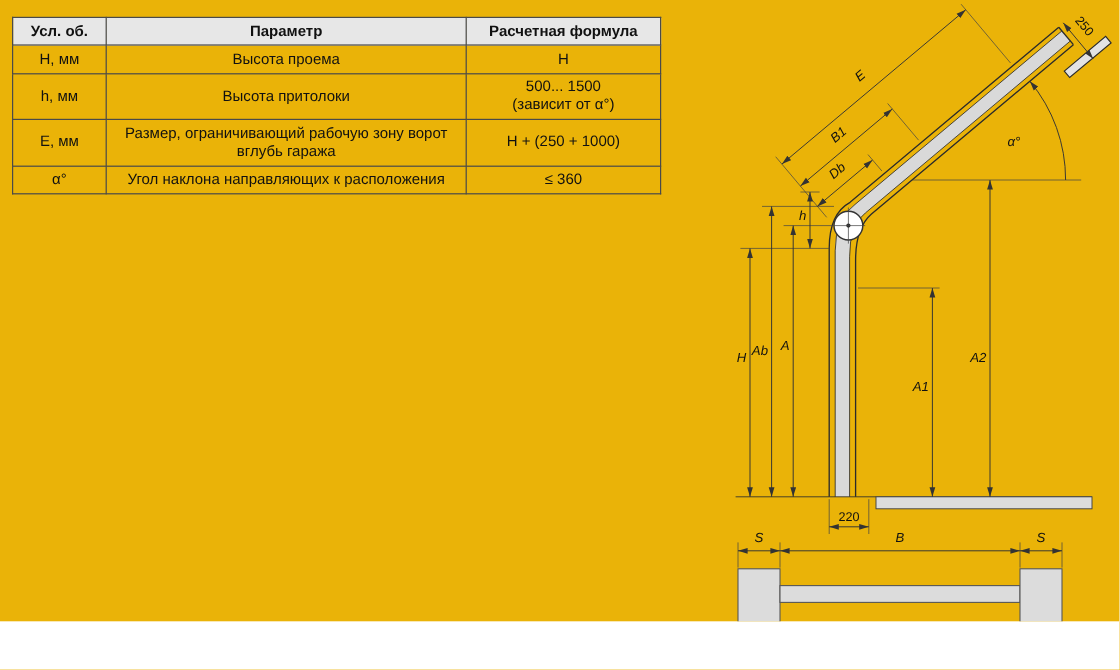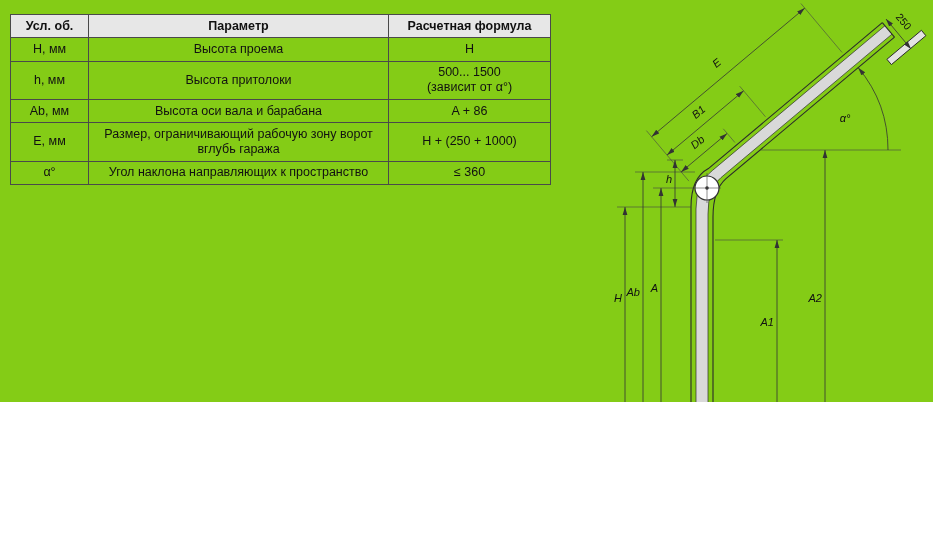--- a/index.html
+++ b/index.html
@@ -1,16 +1,16 @@
 <!DOCTYPE html>
 <html><head>
 <meta charset="utf-8">
 <style>
   html,body{margin:0;padding:0;background:#fff;}
-  .sheet{position:relative;width:933px;height:402px;background:#84cc16;overflow:hidden;
+  .sheet{position:relative;width:933px;height:518px;background:#eab308;overflow:hidden;
          font-family:"Liberation Sans", sans-serif;color:#111;}
   
   .params{position:absolute;left:10px;top:14px;border-collapse:collapse;
           font-size:12.5px;line-height:1.22;}
   .params th,.params td{border:1px solid #4a4a4a;padding:3.5px 6px;text-align:center;
           vertical-align:middle;}
   .params th{background:#e7e7e7;font-weight:bold;}
   .col-sym{width:78px;}
   .col-param{width:300px;}
   .col-formula{width:162px;}
@@ -52,32 +52,27 @@
         <td>Высота проема</td>
         <td class="cell-formula">H</td>
       </tr>
       <tr>
         <td>h, мм</td>
         <td>Высота притолоки</td>
         <td class="cell-formula">500... 1500
 (зависит от α°)</td>
       </tr>
       <tr>
-        <td>Ab, мм</td>
-        <td>Высота оси вала и барабана</td>
-        <td class="cell-formula">A + 86</td>
-      </tr>
-      <tr>
         <td>E, мм</td>
         <td>Размер, ограничивающий рабочую зону ворот вглубь гаража</td>
         <td class="cell-formula">H + (250 + 1000)</td>
       </tr>
       <tr>
         <td>α°</td>
-        <td>Угол наклона направляющих к пространство</td>
+        <td>Угол наклона направляющих к расположения</td>
         <td class="cell-formula">≤ 360</td>
       </tr>
     </tbody>
   </table>
 
   <svg class="diagram" width="348" height="554" viewBox="0 0 348 554">
     <defs>
       <marker id="ar" markerUnits="userSpaceOnUse" markerWidth="8" markerHeight="6" refX="8" refY="3" orient="auto-start-reverse">
         <path d="M8,3 L0,0.6 L0,5.4 Z" fill="#333"></path>
       </marker>

